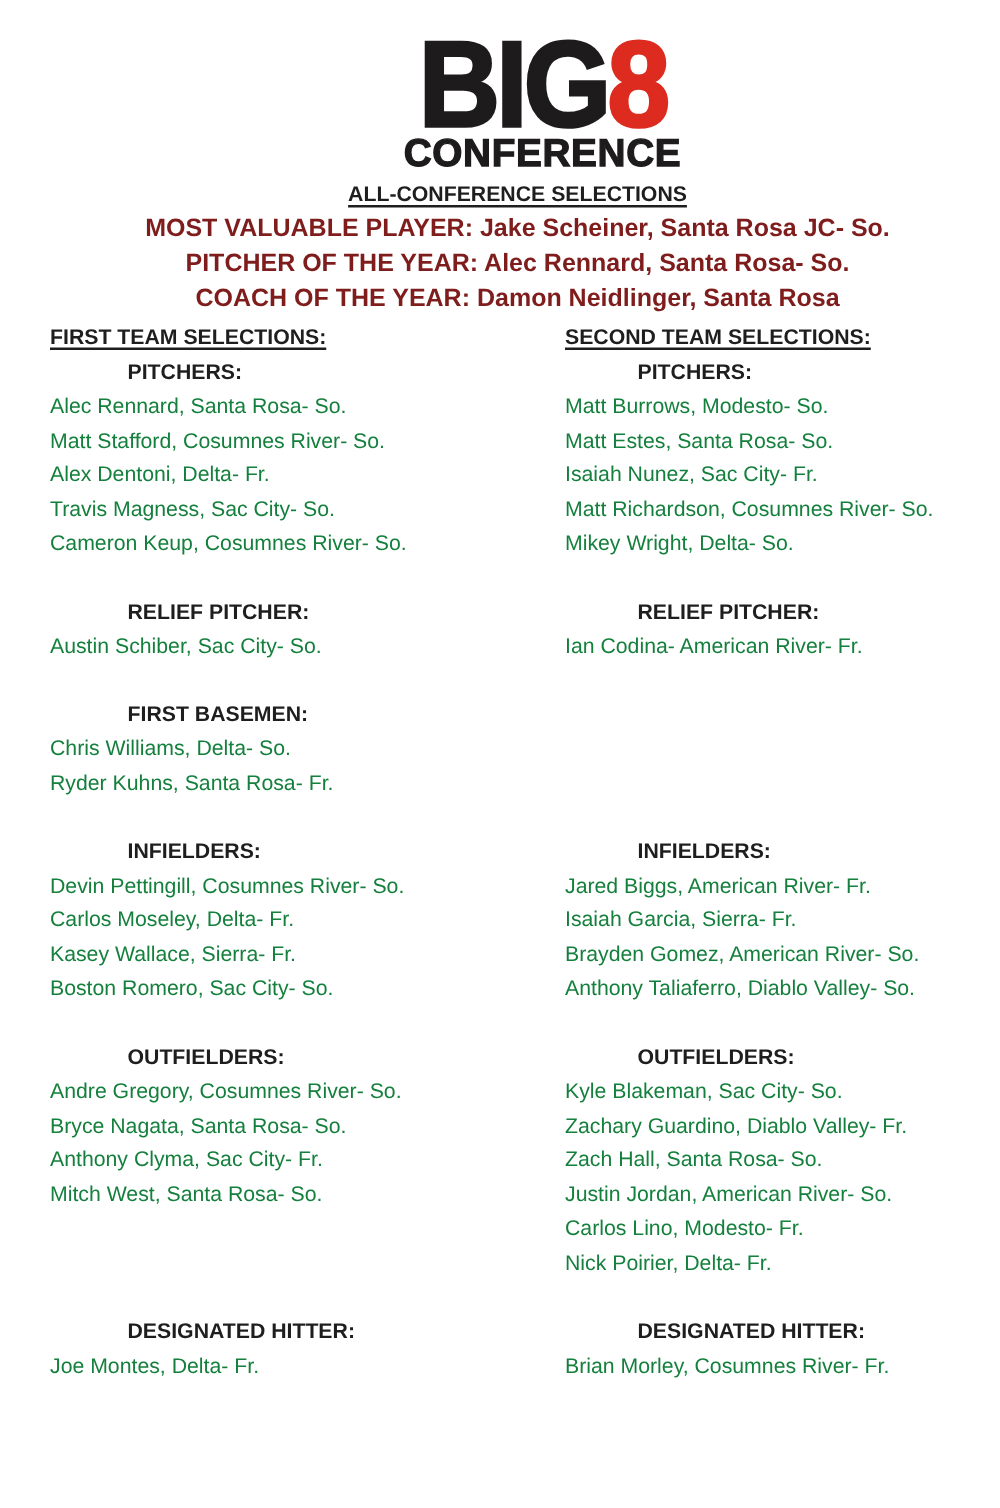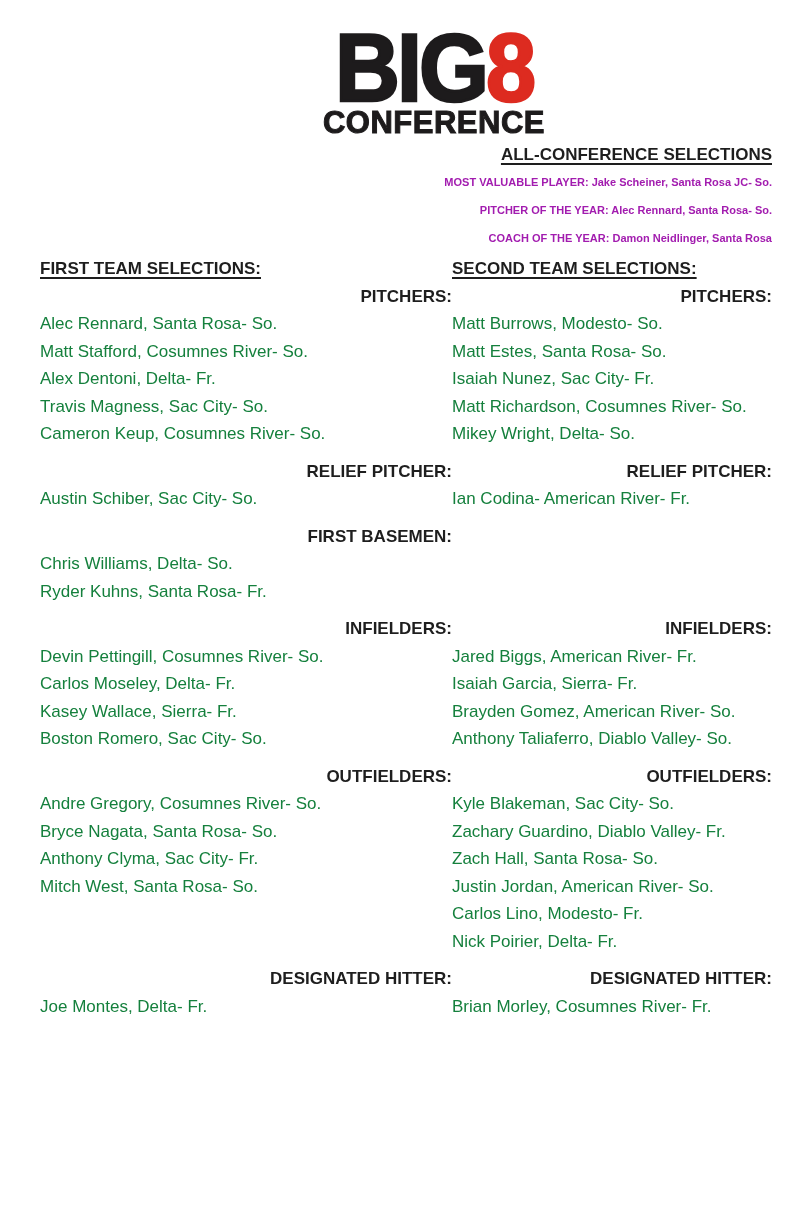--- a/index.html
+++ b/index.html
@@ -43,58 +43,55 @@
   }
   .main-title {
     margin-top: 7px;
     font-size: 17px;
     line-height: 22px;
     font-weight: bold;
     color: #1e1e1e;
     text-decoration: underline;
     text-decoration-thickness: 2px;
     text-underline-offset: 3px;
-    text-align: right;
   }
   .awards { margin-top: 2px; }
   .award-line {
     margin: 0;
-    font-size: 11px;
+    font-size: 20px;
     line-height: 28px;
     font-weight: bold;
-    color: #a21caf;
-    text-align: right;
+    color: #7f1d1d;
   }
 
   
   .main { margin-top: 3px; }
   .row { display: flex; }
   .cell-left { width: 412px; flex: 0 0 412px; }
   .cell-right { flex: 1 1 auto; }
   .col-title {
     margin: 0;
     font-size: 17px;
     line-height: 27.5px;
     font-weight: bold;
     color: #1e1e1e;
     text-decoration: underline;
     text-decoration-thickness: 2px;
     text-underline-offset: 3px;
     display: inline-block;
   }
-  .section { margin-top: 10px; }
+  .section { margin-top: 27px; }
   .section-first { margin-top: 0; }
   .sec-title {
     margin: 0;
     font-size: 17px;
     line-height: 27.5px;
     font-weight: bold;
     color: #1e1e1e;
     padding-left: 62px;
-    text-align: right;
   }
   .cell-right .sec-title { padding-left: 58px; }
   .player {
     margin: 0;
     font-size: 17px;
     line-height: 27.5px;
     color: #15803d;
     white-space: nowrap;
   }
 </style>

